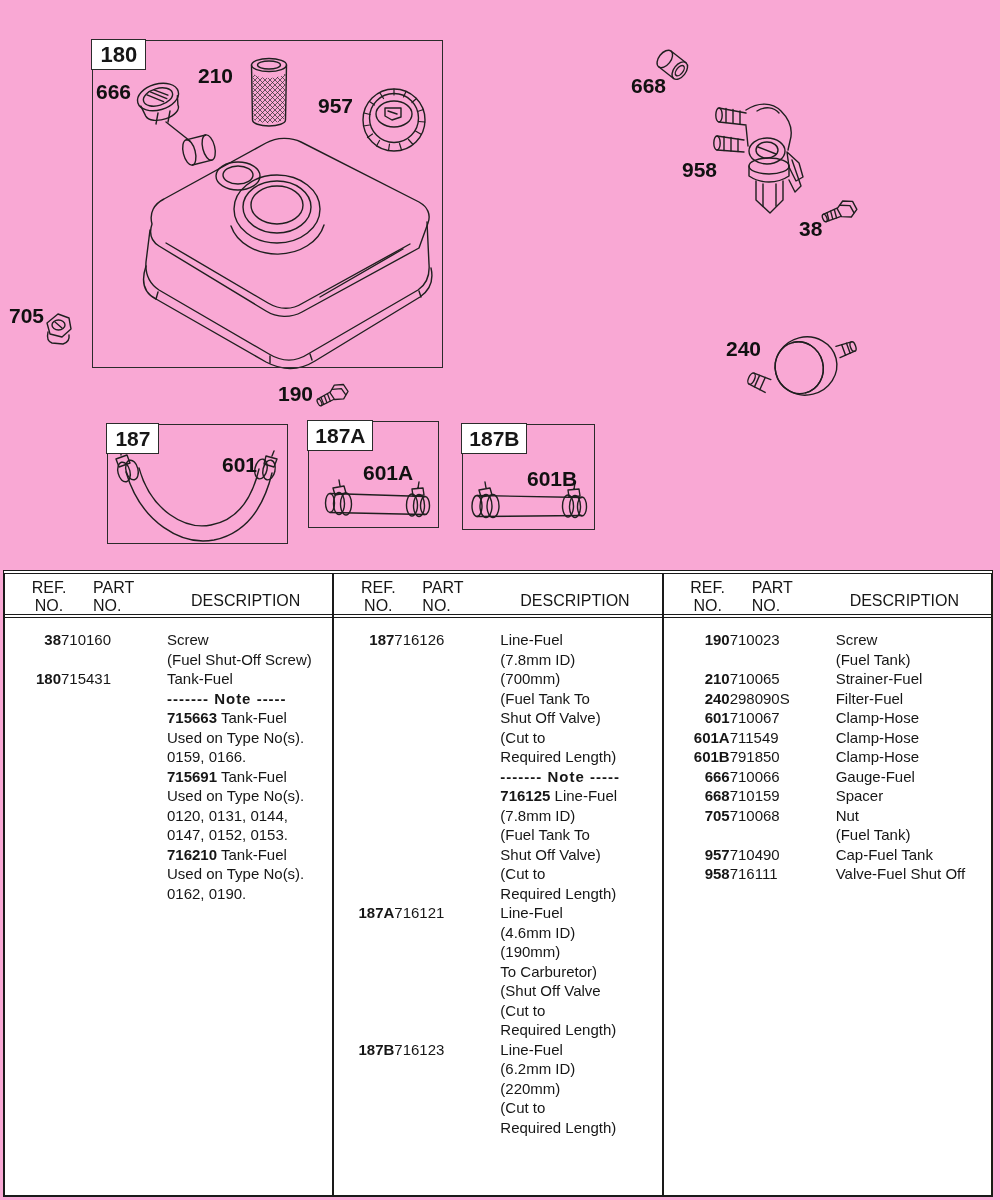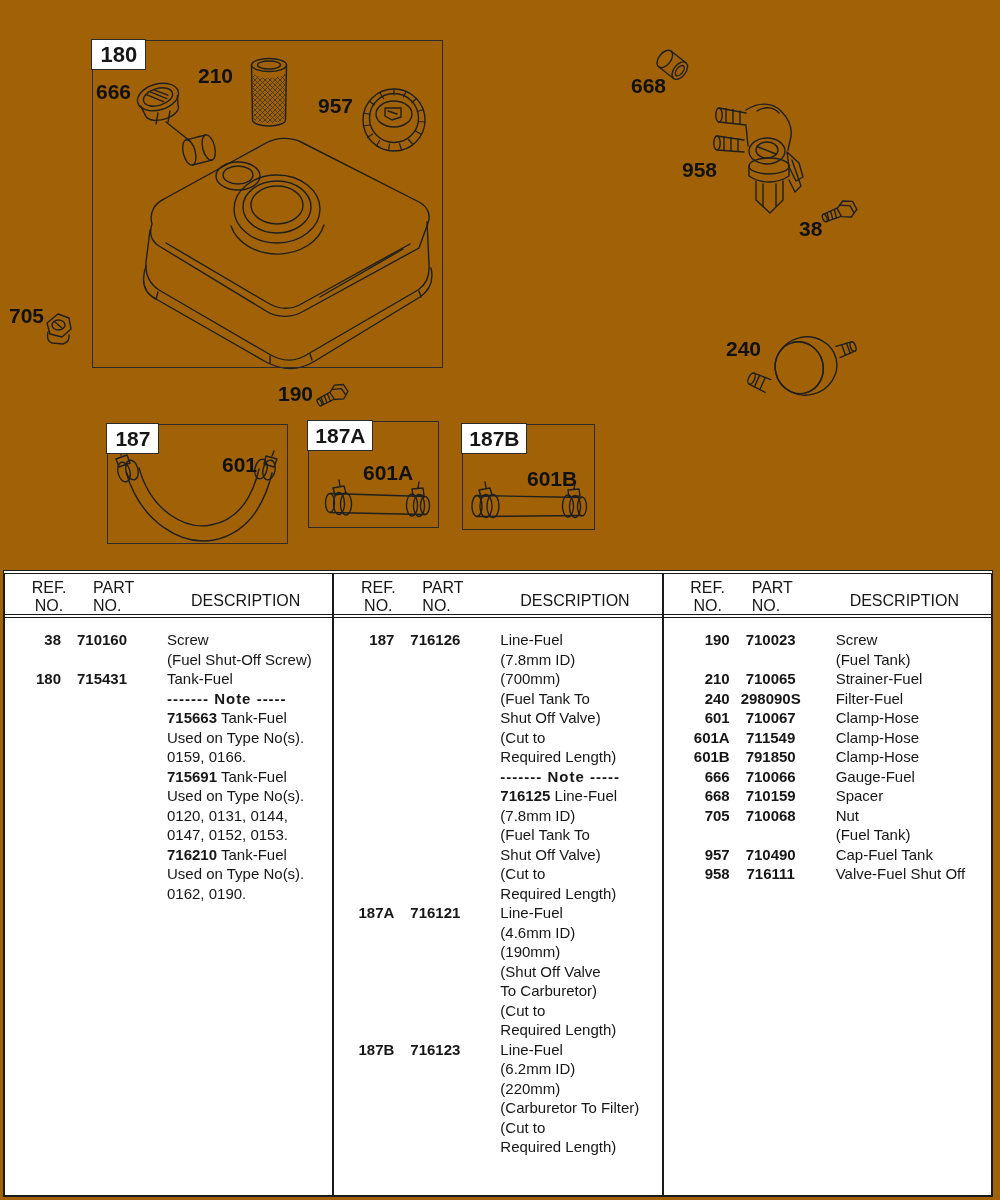--- a/index.html
+++ b/index.html
@@ -1,18 +1,18 @@
 <!DOCTYPE html>
 <html><head>
 <meta charset="utf-8">
 <title>Parts Page</title>
 <style>
   html,body{margin:0;padding:0;background:#fff;}
   body{width:1000px;height:1200px;font-family:"Liberation Sans",sans-serif;color:#161616;}
-  .sheet{position:relative;width:1000px;height:1200px;overflow:hidden;background:#a16207;}
+  .sheet{position:relative;width:1000px;height:1200px;overflow:hidden;background:#f9a8d4;}
 
   
   .diagram{position:absolute;left:0;top:0;width:1000px;height:570px;}
   .diagram svg{position:absolute;left:0;top:0;}
   .pbox{position:absolute;border:1.6px solid #2b2b2b;box-sizing:border-box;}
   .ptab{position:absolute;left:-1.6px;top:-1.6px;border:1.6px solid #2b2b2b;background:#fff;
         display:flex;align-items:center;justify-content:center;font-weight:bold;box-sizing:border-box;}
   .callout{position:absolute;font-weight:bold;font-size:21px;color:#111;white-space:nowrap;}
 
   
@@ -23,21 +23,21 @@
   .thead{height:44px;flex:none;border-bottom:4px double #1a1a1a;display:flex;align-items:flex-start;
          box-sizing:border-box;font-size:16px;line-height:18px;padding:5px 0 0 14px;}
   .th-ref{width:60px;text-align:center;flex:none;}
   .th-part{width:66px;text-align:left;flex:none;margin-left:14px;}
   .th-desc{flex:1;text-align:center;align-self:flex-end;padding-bottom:4px;}
   .rows{padding-top:12px;}
   .trow{display:flex;font-size:15px;line-height:19.5px;padding-left:4px;}
   .tcol:nth-child(2) .trow{padding-left:8px;}
   .tcol:nth-child(3) .trow{padding-left:14px;}
   .c-ref{width:52px;flex:none;text-align:right;font-weight:bold;}
-  .c-part{width:82px;flex:none;text-align:center;font-weight:bold;}
+  .c-part{width:82px;flex:none;text-align:left;font-weight:normal;}
   .c-desc{flex:1;padding-left:24px;white-space:nowrap;}
   .c-desc b{font-weight:bold;}
   .c-desc.note{font-weight:bold;letter-spacing:1px;}
 </style>
 </head>
 <body>
 
 <div class="sheet">
 
   <div class="diagram">
@@ -430,26 +430,26 @@
             <span class="c-desc">(4.6mm ID)</span>
           </div>
           <div class="trow">
             <span class="c-ref"></span>
             <span class="c-part"></span>
             <span class="c-desc">(190mm)</span>
           </div>
           <div class="trow">
             <span class="c-ref"></span>
             <span class="c-part"></span>
+            <span class="c-desc">To Carburetor)</span>
+          </div>
+          <div class="trow">
+            <span class="c-ref"></span>
+            <span class="c-part"></span>
             <span class="c-desc">(Shut Off Valve</span>
-          </div>
-          <div class="trow">
-            <span class="c-ref"></span>
-            <span class="c-part"></span>
-            <span class="c-desc">To Carburetor)</span>
           </div>
           <div class="trow">
             <span class="c-ref"></span>
             <span class="c-part"></span>
             <span class="c-desc">(Cut to</span>
           </div>
           <div class="trow">
             <span class="c-ref"></span>
             <span class="c-part"></span>
             <span class="c-desc">Required Length)</span>
@@ -461,25 +461,20 @@
           </div>
           <div class="trow">
             <span class="c-ref"></span>
             <span class="c-part"></span>
             <span class="c-desc">(6.2mm ID)</span>
           </div>
           <div class="trow">
             <span class="c-ref"></span>
             <span class="c-part"></span>
             <span class="c-desc">(220mm)</span>
-          </div>
-          <div class="trow">
-            <span class="c-ref"></span>
-            <span class="c-part"></span>
-            <span class="c-desc">(Carburetor To Filter)</span>
           </div>
           <div class="trow">
             <span class="c-ref"></span>
             <span class="c-part"></span>
             <span class="c-desc">(Cut to</span>
           </div>
           <div class="trow">
             <span class="c-ref"></span>
             <span class="c-part"></span>
             <span class="c-desc">Required Length)</span>

